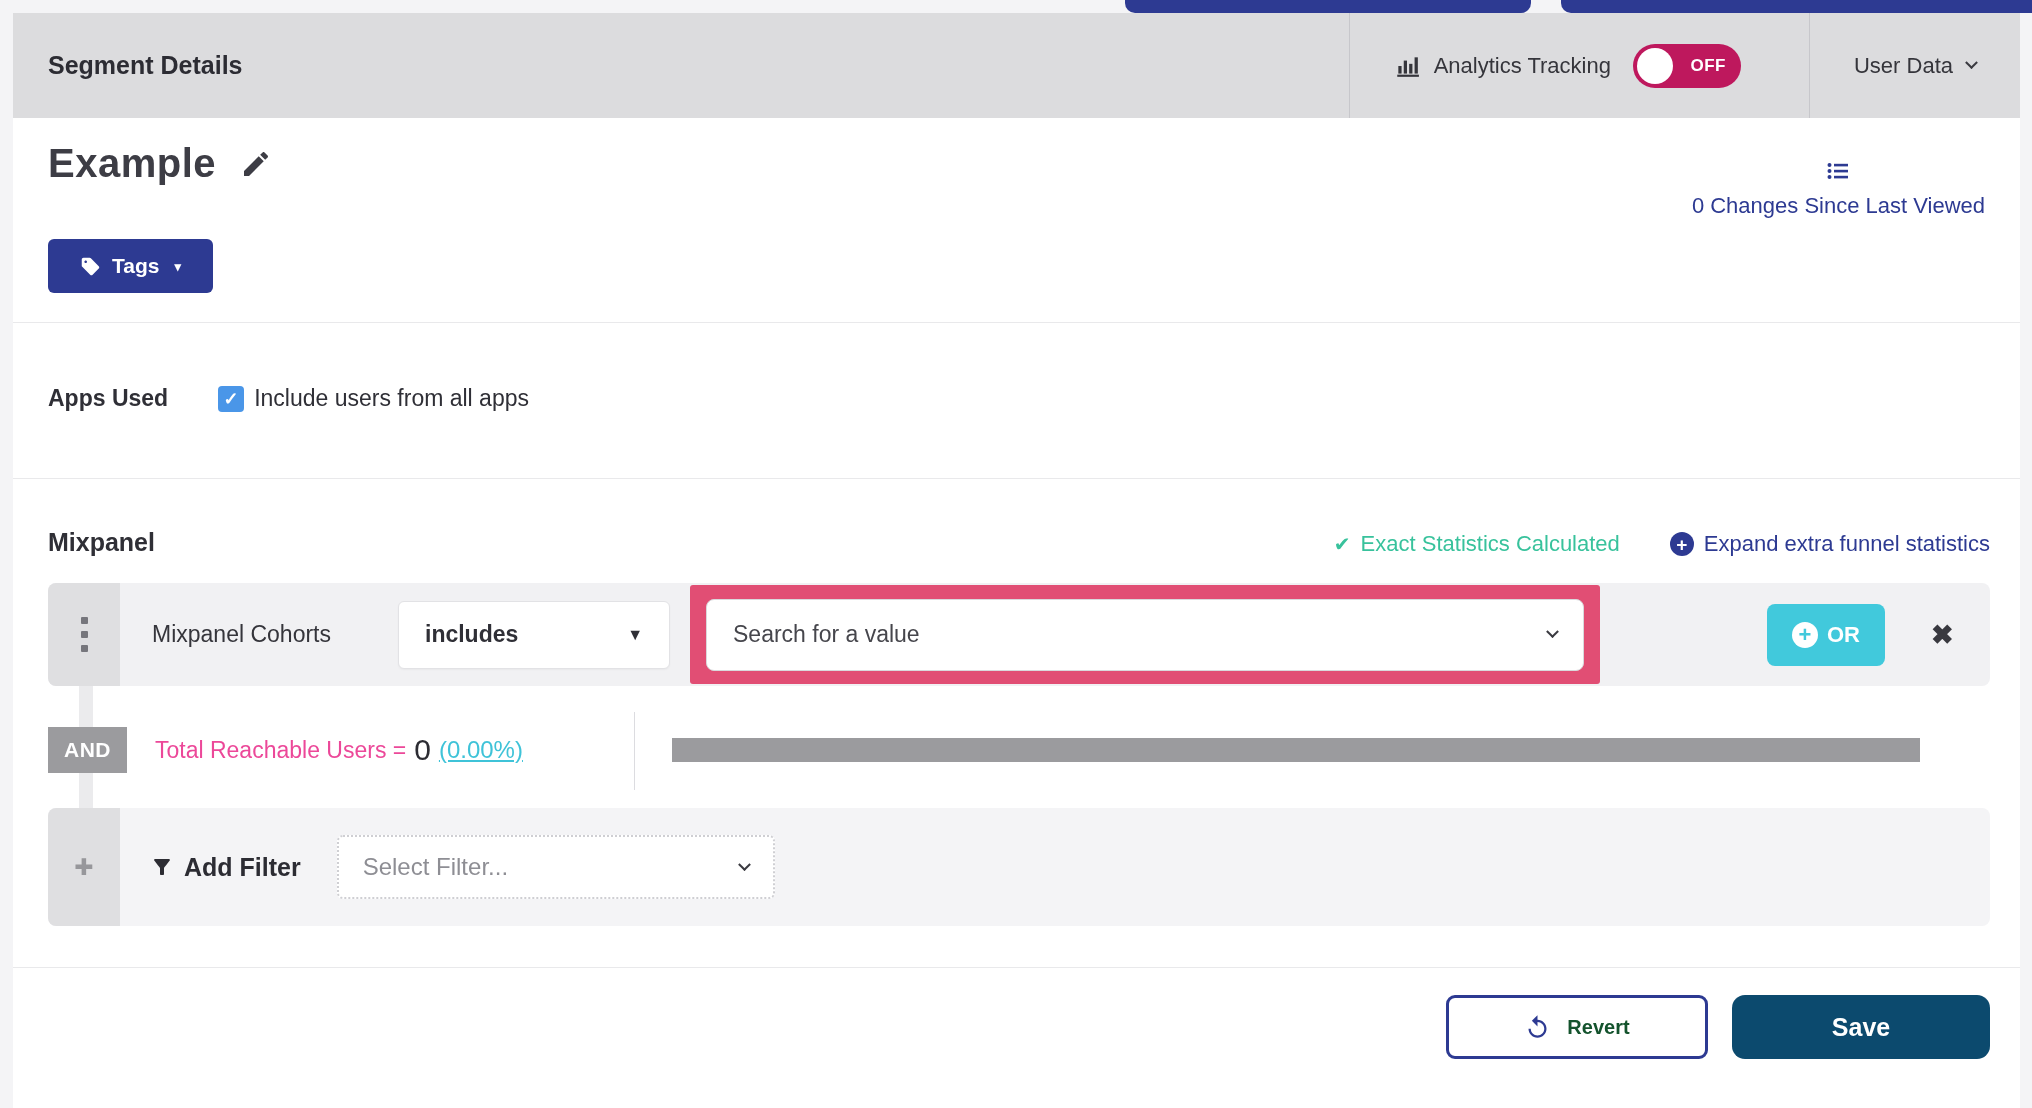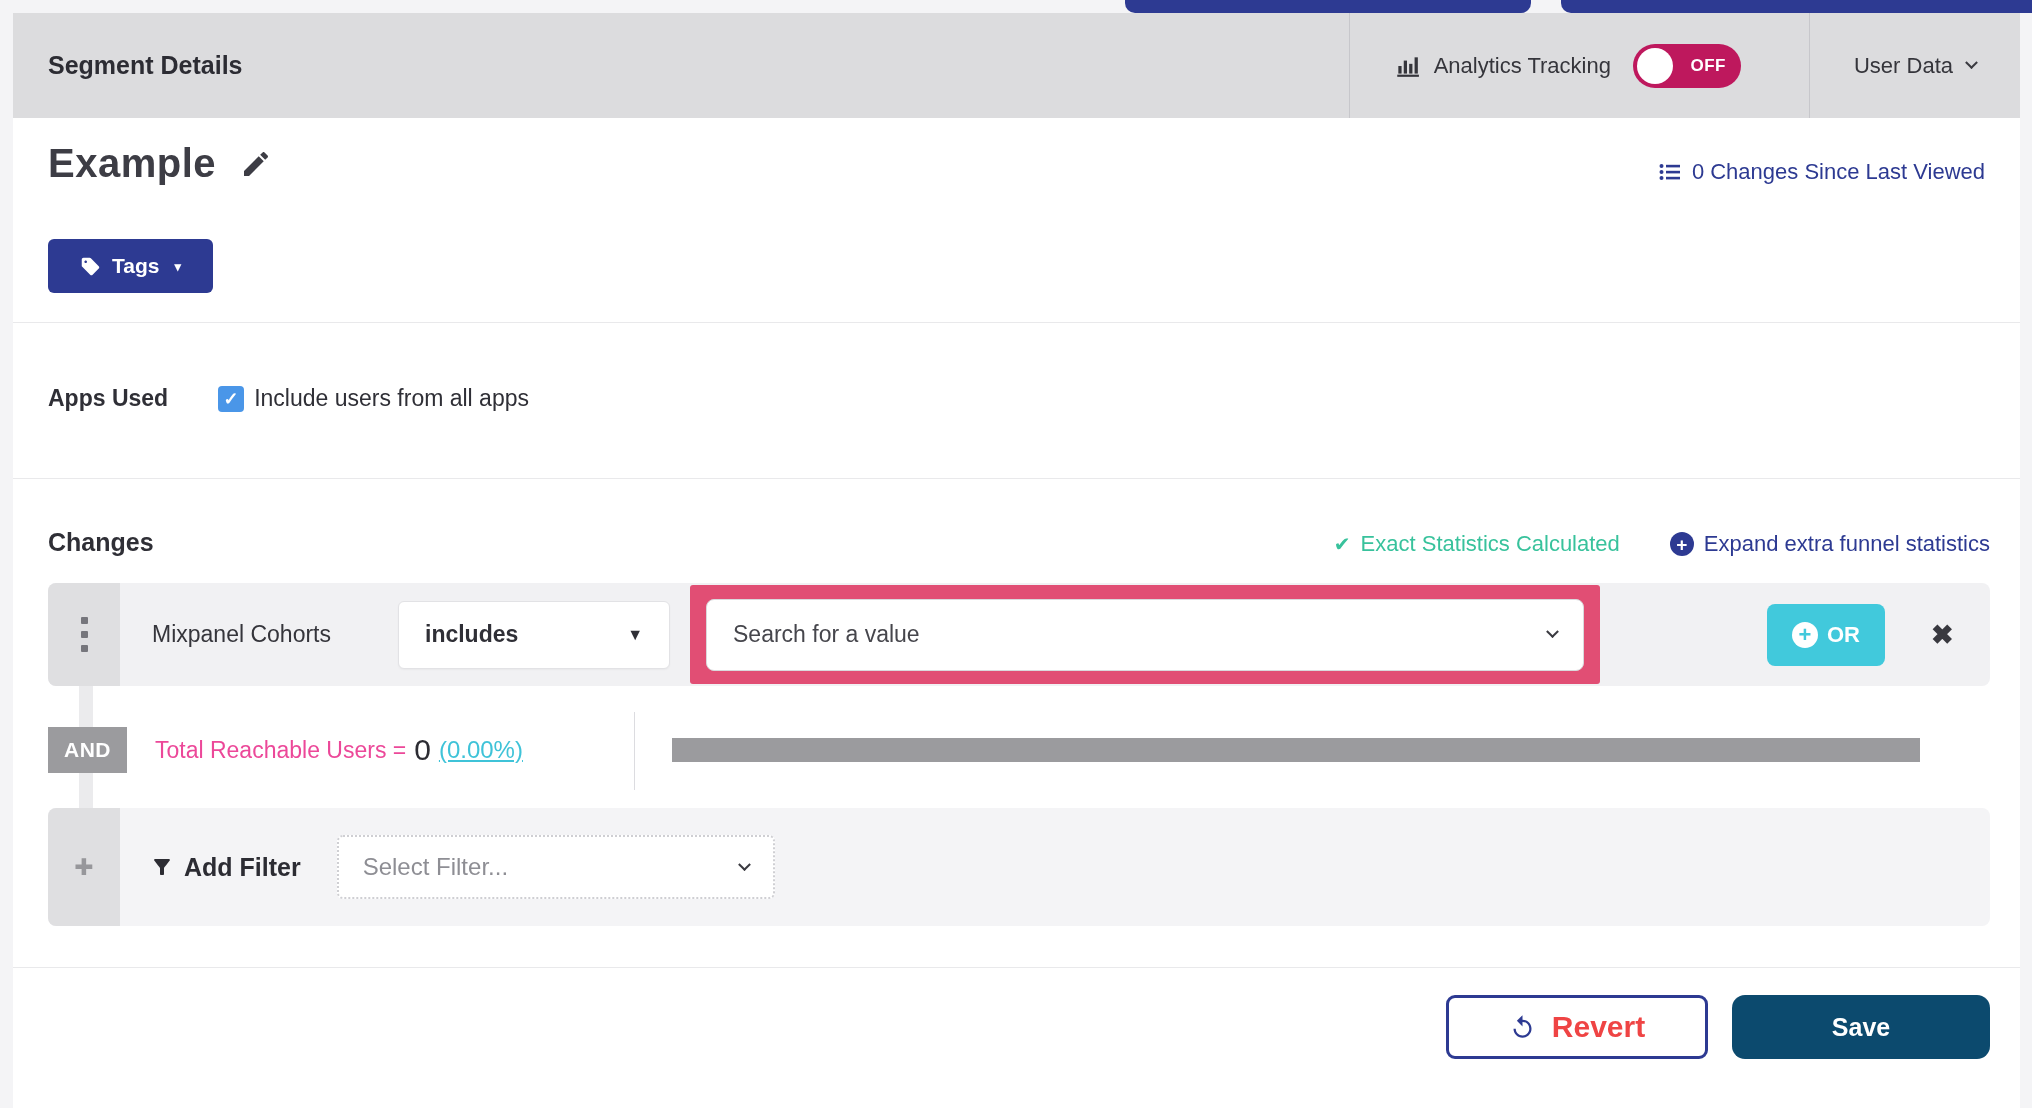--- a/index.html
+++ b/index.html
@@ -28,21 +28,21 @@
   .toggle-state { position:absolute; right:15px; top:50%; transform:translateY(-50%); color:#ffffff; font-size:17px; font-weight:bold; letter-spacing:0.5px; }
   .chev { display:inline-block; width:11px; height:11px; border-right:2.5px solid #3a3a40; border-bottom:2.5px solid #3a3a40; transform:rotate(45deg) translate(-2px,-2px); }
   .chev-sm { width:9px; height:9px; border-width:2px; }
 
   svg.ic { display:block; }
 
   
   .seg-title-row { position:absolute; left:35px; top:128px; display:flex; align-items:center; gap:24px; }
   .seg-name { font-size:40px; font-weight:700; color:#3d3d45; letter-spacing:0.5px; }
   .pencil-btn { cursor:pointer; }
-  .changes-link { position:absolute; right:35px; top:146px; display:flex; align-items:center; gap:10px; color:#2d3a92; font-size:22px; cursor:pointer; }
+  .changes-link { position:absolute; right:35px; top:146px; display:flex; align-items:center; gap:10px; color:#2d3a92; font-size:22px; cursor:pointer;flex-direction:column; }
   .tags-btn { position:absolute; left:35px; top:226px; height:54px; padding:0 32px; background:#2d3a92; border-radius:6px; display:flex; align-items:center; gap:11px; color:#ffffff; font-size:21px; font-weight:600; cursor:pointer; }
   .tags-caret { font-size:13px; color:#ffffff; margin-left:4px; }
   .divider { position:absolute; left:0; width:100%; height:1px; background:#e9e9eb; }
   .div-1 { top:309px; } .div-2 { top:465px; } .div-3 { top:954px; }
 
   
   .apps-row { position:absolute; left:35px; top:372px; display:flex; align-items:center; }
   .apps-label { font-size:23px; font-weight:bold; color:#2f2f36; }
   .checkbox { width:26px; height:26px; background:#4a96e8; border-radius:4px; margin-left:50px; display:flex; align-items:center; justify-content:center; color:#ffffff; font-size:18px; font-weight:bold; cursor:pointer; }
   .apps-cb-label { font-size:23px; color:#2f2f36; margin-left:10px; }
@@ -83,21 +83,21 @@
   
   .add-row { position:absolute; left:35px; top:795px; width:1942px; height:118px; background:#f4f4f6; border-radius:8px; display:flex; align-items:center; z-index:2; }
   .add-strip { width:72px; height:100%; background:#dfdfe1; border-radius:8px 0 0 8px; display:flex; align-items:center; justify-content:center; color:#97979b; font-size:23px; cursor:pointer; }
   .add-label-wrap { margin-left:30px; display:flex; align-items:center; gap:10px; }
   .add-label { font-size:25px; font-weight:bold; color:#2c2c33; }
   .select-filter { margin-left:36px; width:438px; height:64px; background:#ffffff; border:2px dotted #cfcfd3; border-radius:6px; display:flex; align-items:center; padding:0 24px; cursor:pointer; }
   .select-filter-text { font-size:24px; color:#8e8e94; }
 
   
   .footer-btns { position:absolute; right:30px; top:982px; display:flex; gap:24px; }
-  .revert-btn { width:262px; height:64px; background:#ffffff; border:3px solid #2d3a92; border-radius:9px; display:flex; align-items:center; justify-content:center; gap:16px; color:#ef4444; font-size:30px; font-weight:600; cursor:pointer; }
+  .revert-btn { width:262px; height:64px; background:#ffffff; border:3px solid #2d3a92; border-radius:9px; display:flex; align-items:center; justify-content:center; gap:16px; color:#14532d; font-size:20px; font-weight:600; cursor:pointer; }
   .save-btn { width:258px; height:64px; background:#0c4a6e; border:none; border-radius:13px; display:flex; align-items:center; justify-content:center; color:#ffffff; font-size:25px; font-weight:600; cursor:pointer; }
 </style>
 </head>
 <body>
 
 <div class="container">
 
   <div class="top-frag-1"></div>
   <div class="top-frag-2"></div>
 
@@ -161,21 +161,21 @@
     <div class="apps-row">
       <span class="apps-label">Apps Used</span>
       <span class="checkbox">
         <span>✓</span>
       </span>
       <span class="apps-cb-label">Include users from all apps</span>
     </div>
 
     <div class="divider div-2"></div>
 
-    <div class="filters-title">Changes</div>
+    <div class="filters-title">Mixpanel</div>
 
     <div class="filters-links">
       <div class="exact-stats">
         <span class="exact-check">✔</span>
         <span>Exact Statistics Calculated</span>
       </div>
       <div class="expand-link">
         <span class="plus-circle">
           <span>+</span>
         </span>

